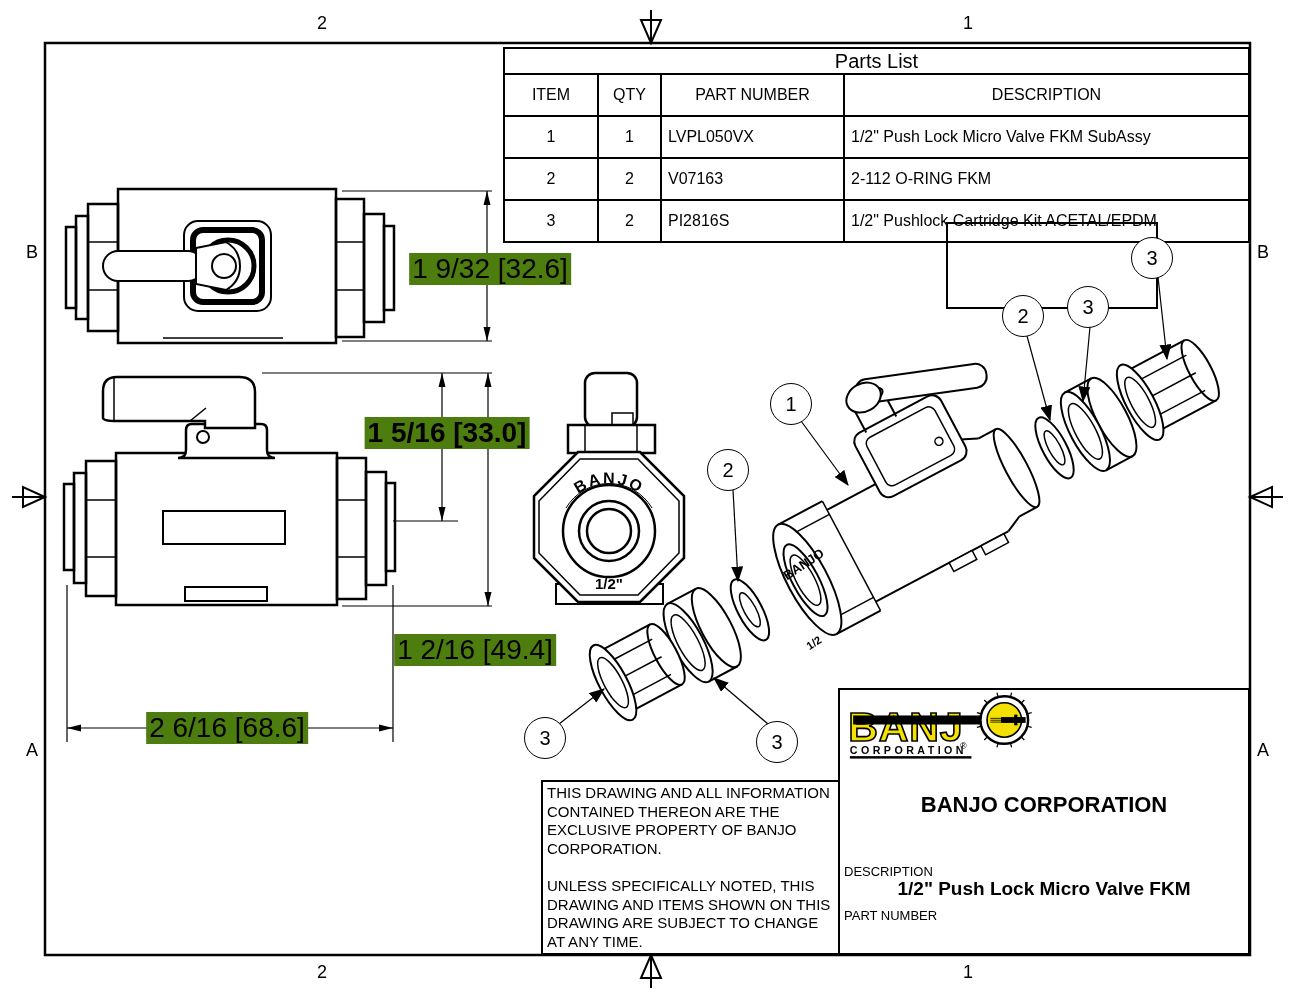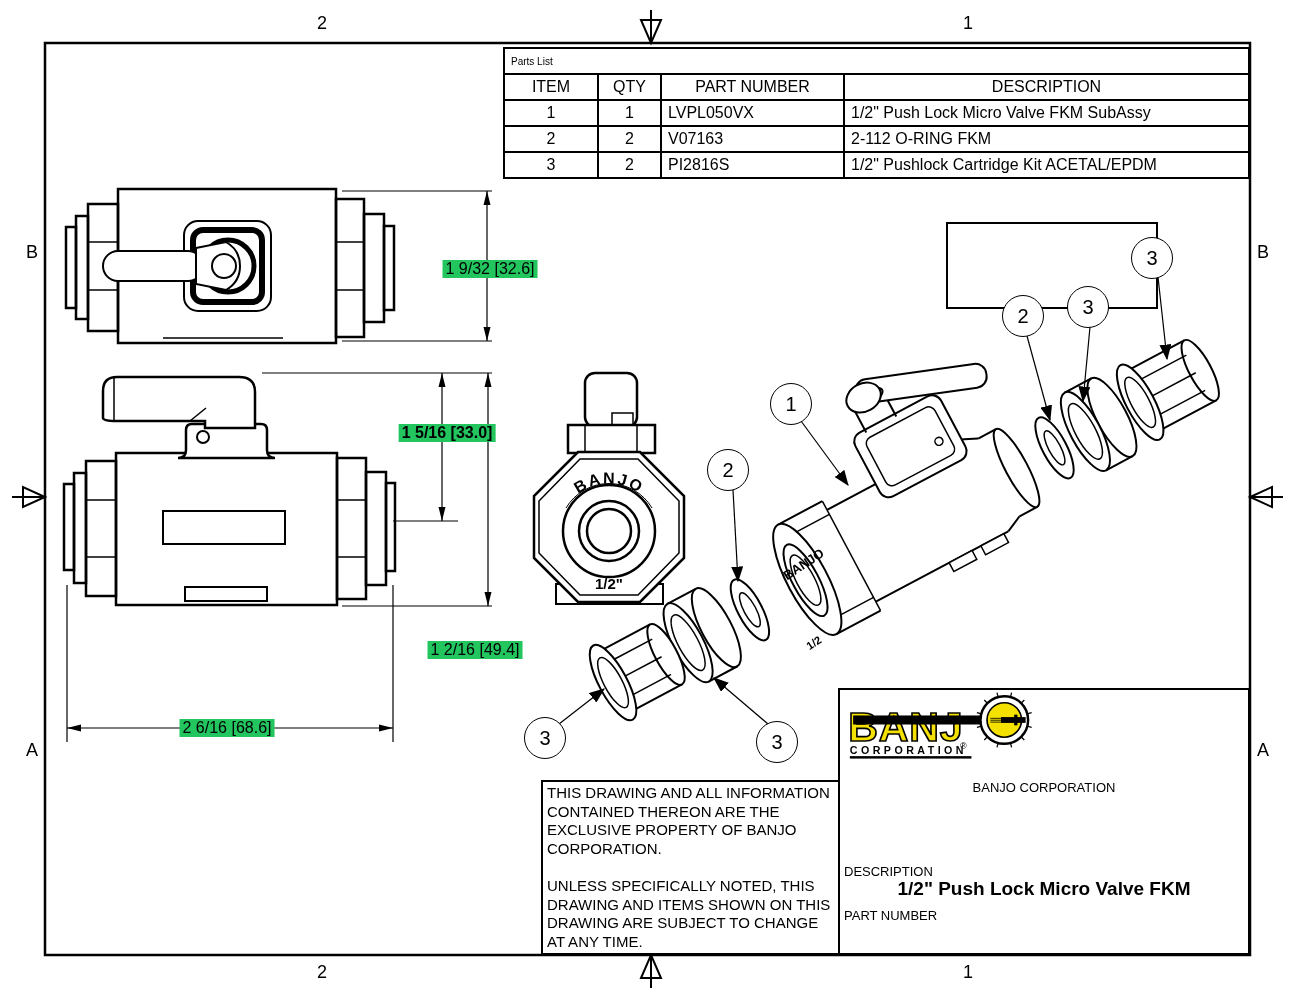--- a/index.html
+++ b/index.html
@@ -12,37 +12,37 @@
   .s15{stroke-width:1.5;}
   .thin{stroke-width:1.2;}
   .wfill{fill:#fff;}
   .solid{fill:#000;stroke:none;}
   .mark{font:bold 16px "Liberation Sans",sans-serif;fill:#000;stroke:none;letter-spacing:2px;}
   .mark2{font:bold 15px "Liberation Sans",sans-serif;fill:#000;stroke:none;}
   .markIso{font:bold 13px "Liberation Sans",sans-serif;fill:#000;stroke:none;}
   .markIso2{font:bold 11px "Liberation Sans",sans-serif;fill:#000;stroke:none;}
 
   .zone{position:absolute;font-size:18px;transform:translate(-50%,-50%);}
-  .dimtext{position:absolute;font-size:16px;background:#22c55e;padding:0 3px;transform:translate(-50%,-50%);white-space:nowrap;}
+  .dimtext{position:absolute;font-size:28px;background:#4d7c0f;padding:0 3px;transform:translate(-50%,-50%);white-space:nowrap;}
   .balloon{position:absolute;width:40px;height:40px;border:1.5px solid #000;border-radius:50%;background:#fff;
            display:flex;align-items:center;justify-content:center;font-size:20px;transform:translate(-50%,-50%);}
 
   #parts-table{position:absolute;left:503px;top:47px;width:747px;border-collapse:collapse;table-layout:fixed;}
   #parts-table th,#parts-table td{border:2px solid #000;height:24px;font-size:16px;font-weight:normal;
      padding:0 6px;white-space:nowrap;overflow:hidden;}
-  #parts-table .tctr{text-align:center;padding:0;}
-  #parts-table .title-row{font-size:10px;}
+  #parts-table .tctr{text-align:center;padding:8px;}
+  #parts-table .title-row{text-align:center;font-size:20px;}
 
   .box{position:absolute;border:2px solid #000;box-sizing:border-box;background:#fff;}
   #disclaimer{left:541px;top:780px;width:299px;height:175px;font-size:15px;line-height:18.5px;padding:2px 4px;}
   #tb-logo{left:838px;top:688px;width:412px;height:89px;display:flex;align-items:center;justify-content:center;}
   #tb-info{left:838px;top:775px;width:412px;height:90px;border-top:none;text-align:center;padding-top:3px;}
   #tb-desc{left:838px;top:863px;width:412px;height:46px;border-top:none;}
   #tb-pn{left:838px;top:907px;width:412px;height:48px;border-top:none;}
-  .tb-company{font-size:13px;font-weight:normal;margin-top:2px;}
+  .tb-company{font-size:22px;font-weight:bold;margin-top:14px;}
   .tb-line{font-size:15px;margin-top:1px;}
   .tb-label{font-size:13px;padding:1px 4px;}
   .tb-value{font-size:19px;text-align:center;margin-top:-2px;}
   .bold{font-weight:bold;}
   .para-gap{height:19px;}
 </style>
 </head>
 <body>
 
 <div id="sheet">

